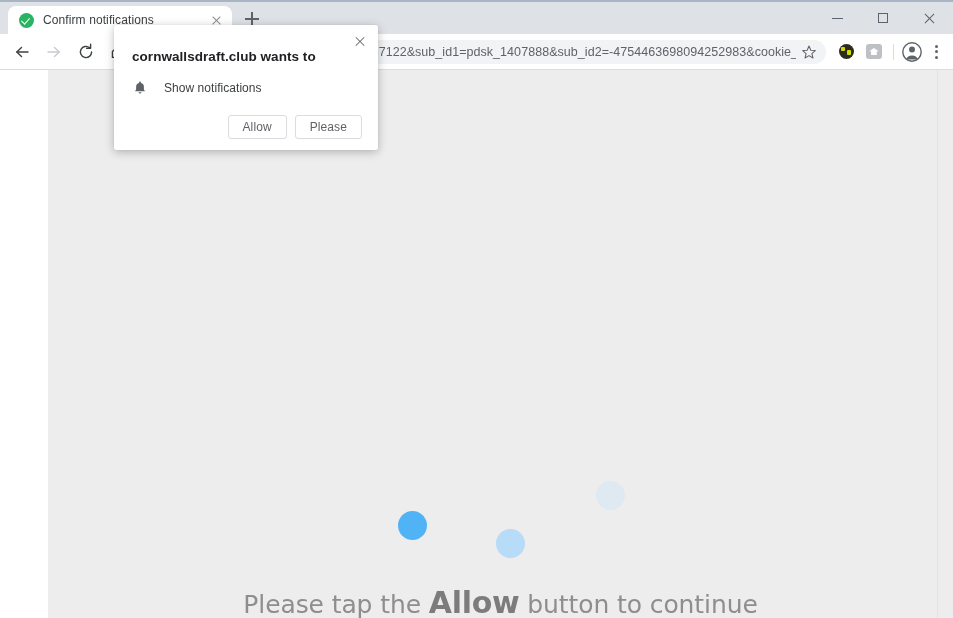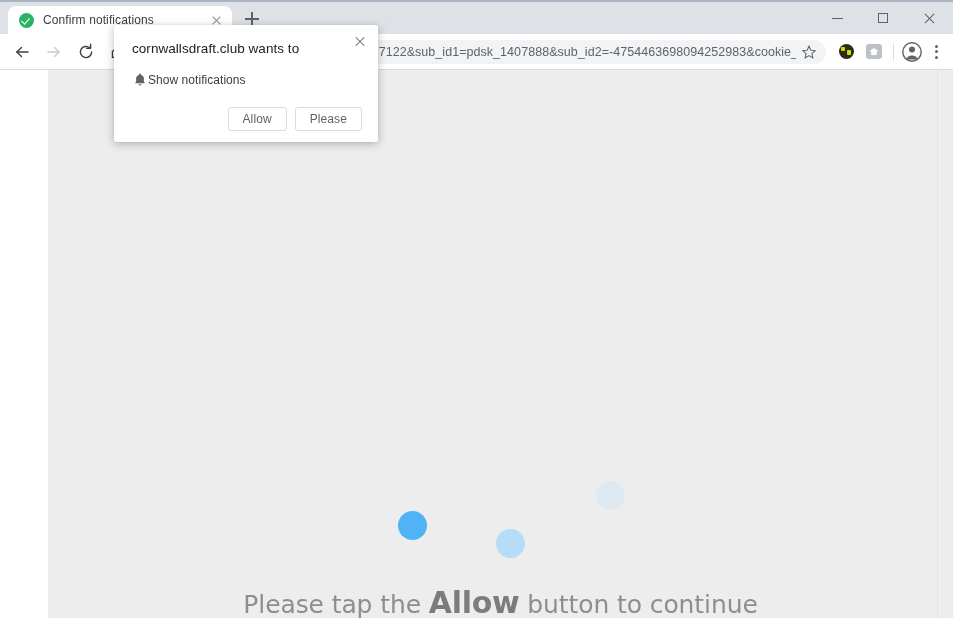--- a/index.html
+++ b/index.html
@@ -380,34 +380,35 @@
     position: absolute;
     left: 4px; top: 9.5px;
     width: 12px; height: 1.1px;
     background: #5f6368;
   }
   .perm-close::before { transform: rotate(45deg); }
   .perm-close::after  { transform: rotate(-45deg); }
   .perm-title {
     font-size: 13.5px;
     color: #202124;
-    margin: 0 0 14px 0;
+    margin: 8px 0 14px 0;
     line-height: 1.25;
     letter-spacing: 0.05px;
+    font-weight: bold;
   }
   .perm-row {
     display: flex;
     align-items: center;
     margin-bottom: 16px;
   }
   .bell-icon { width: 16px; height: 17px; flex: 0 0 auto; }
   .perm-row-label {
     font-size: 12px;
     color: #3c4043;
-    margin-left: 0;
+    margin-left: 16px;
     letter-spacing: 0.05px;
   }
   .perm-actions {
     display: flex;
     justify-content: flex-end;
     gap: 8px;
     margin-top: 18px;
   }
   .perm-btn {
     min-width: 56px;

